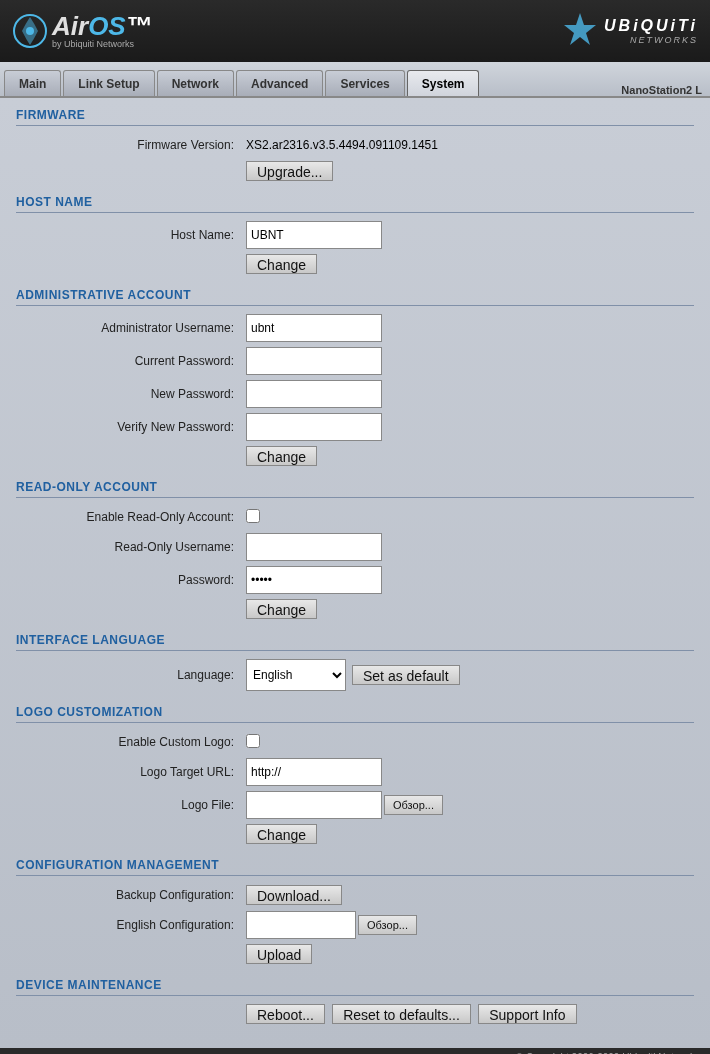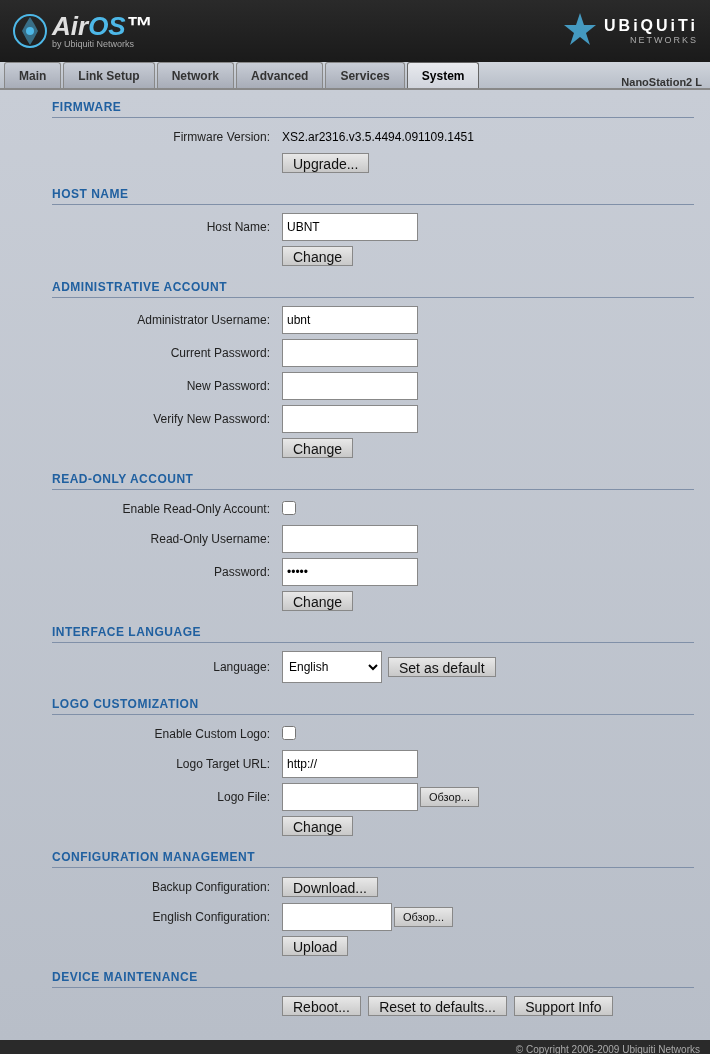--- a/index.html
+++ b/index.html
@@ -24,21 +24,21 @@
       display: flex;
       flex-direction: column;
     }
 
     
     .nav-bar {
       background: linear-gradient(to bottom, #d0d5dc, #b8bec8);
       display: flex;
       align-items: flex-end;
       padding: 0 0 0 4px;
-      height: 28px;
+      height: 36px;
       border-bottom: 2px solid #888;
       justify-content: space-between;
     }
     .nav-tabs {
       display: flex;
       align-items: flex-end;
     }
     .nav-tab {
       padding: 5px 14px;
       font-size: 12px;
@@ -69,21 +69,20 @@
     
     .content {
       background: linear-gradient(to bottom, #c8cdd6 0%, #b8bec8 100%);
       padding: 10px 16px 10px 16px;
       min-height: 950px;
     }
 
     
     .section {
       margin-bottom: 14px;
-      margin-left: 36px;
     }
     .section-title {
       color: #2060a0;
       font-size: 12px;
       font-weight: bold;
       text-transform: uppercase;
       border-bottom: 1px solid #8090a8;
       padding-bottom: 3px;
       margin-bottom: 8px;
       letter-spacing: 0.5px;
@@ -209,21 +208,21 @@
       </svg>
       <div>
         <div style="font-size:26px;font-weight:bold;font-style:italic;line-height:1;color:white;">
           <span style="color:#e0e0e0;">Air</span><span style="color:#4db8e8;">OS</span>™
         </div>
         <div style="color:#aaa;font-size:9px;">by Ubiquiti Networks</div>
       </div>
     </div>
   </div>
   <div class="ub-logo-container">
-    <div style="display:flex;align-items:center;gap:4px;">
+    <div style="display:flex;align-items:center;gap:4px;font-style:italic;">
       <svg width="40" height="40" viewBox="0 0 40 40">
         <polygon points="20,2 24,14 36,14 26,22 30,34 20,26 10,34 14,22 4,14 16,14" fill="#4db8e8" opacity="0.8"></polygon>
       </svg>
       <div style="text-align:right;">
         <div style="color:white;font-size:16px;font-weight:bold;letter-spacing:3px;">UBiQUiTi</div>
         <div style="color:#aaa;font-size:9px;letter-spacing:2px;">NETWORKS</div>
       </div>
     </div>
   </div>
 </div>

